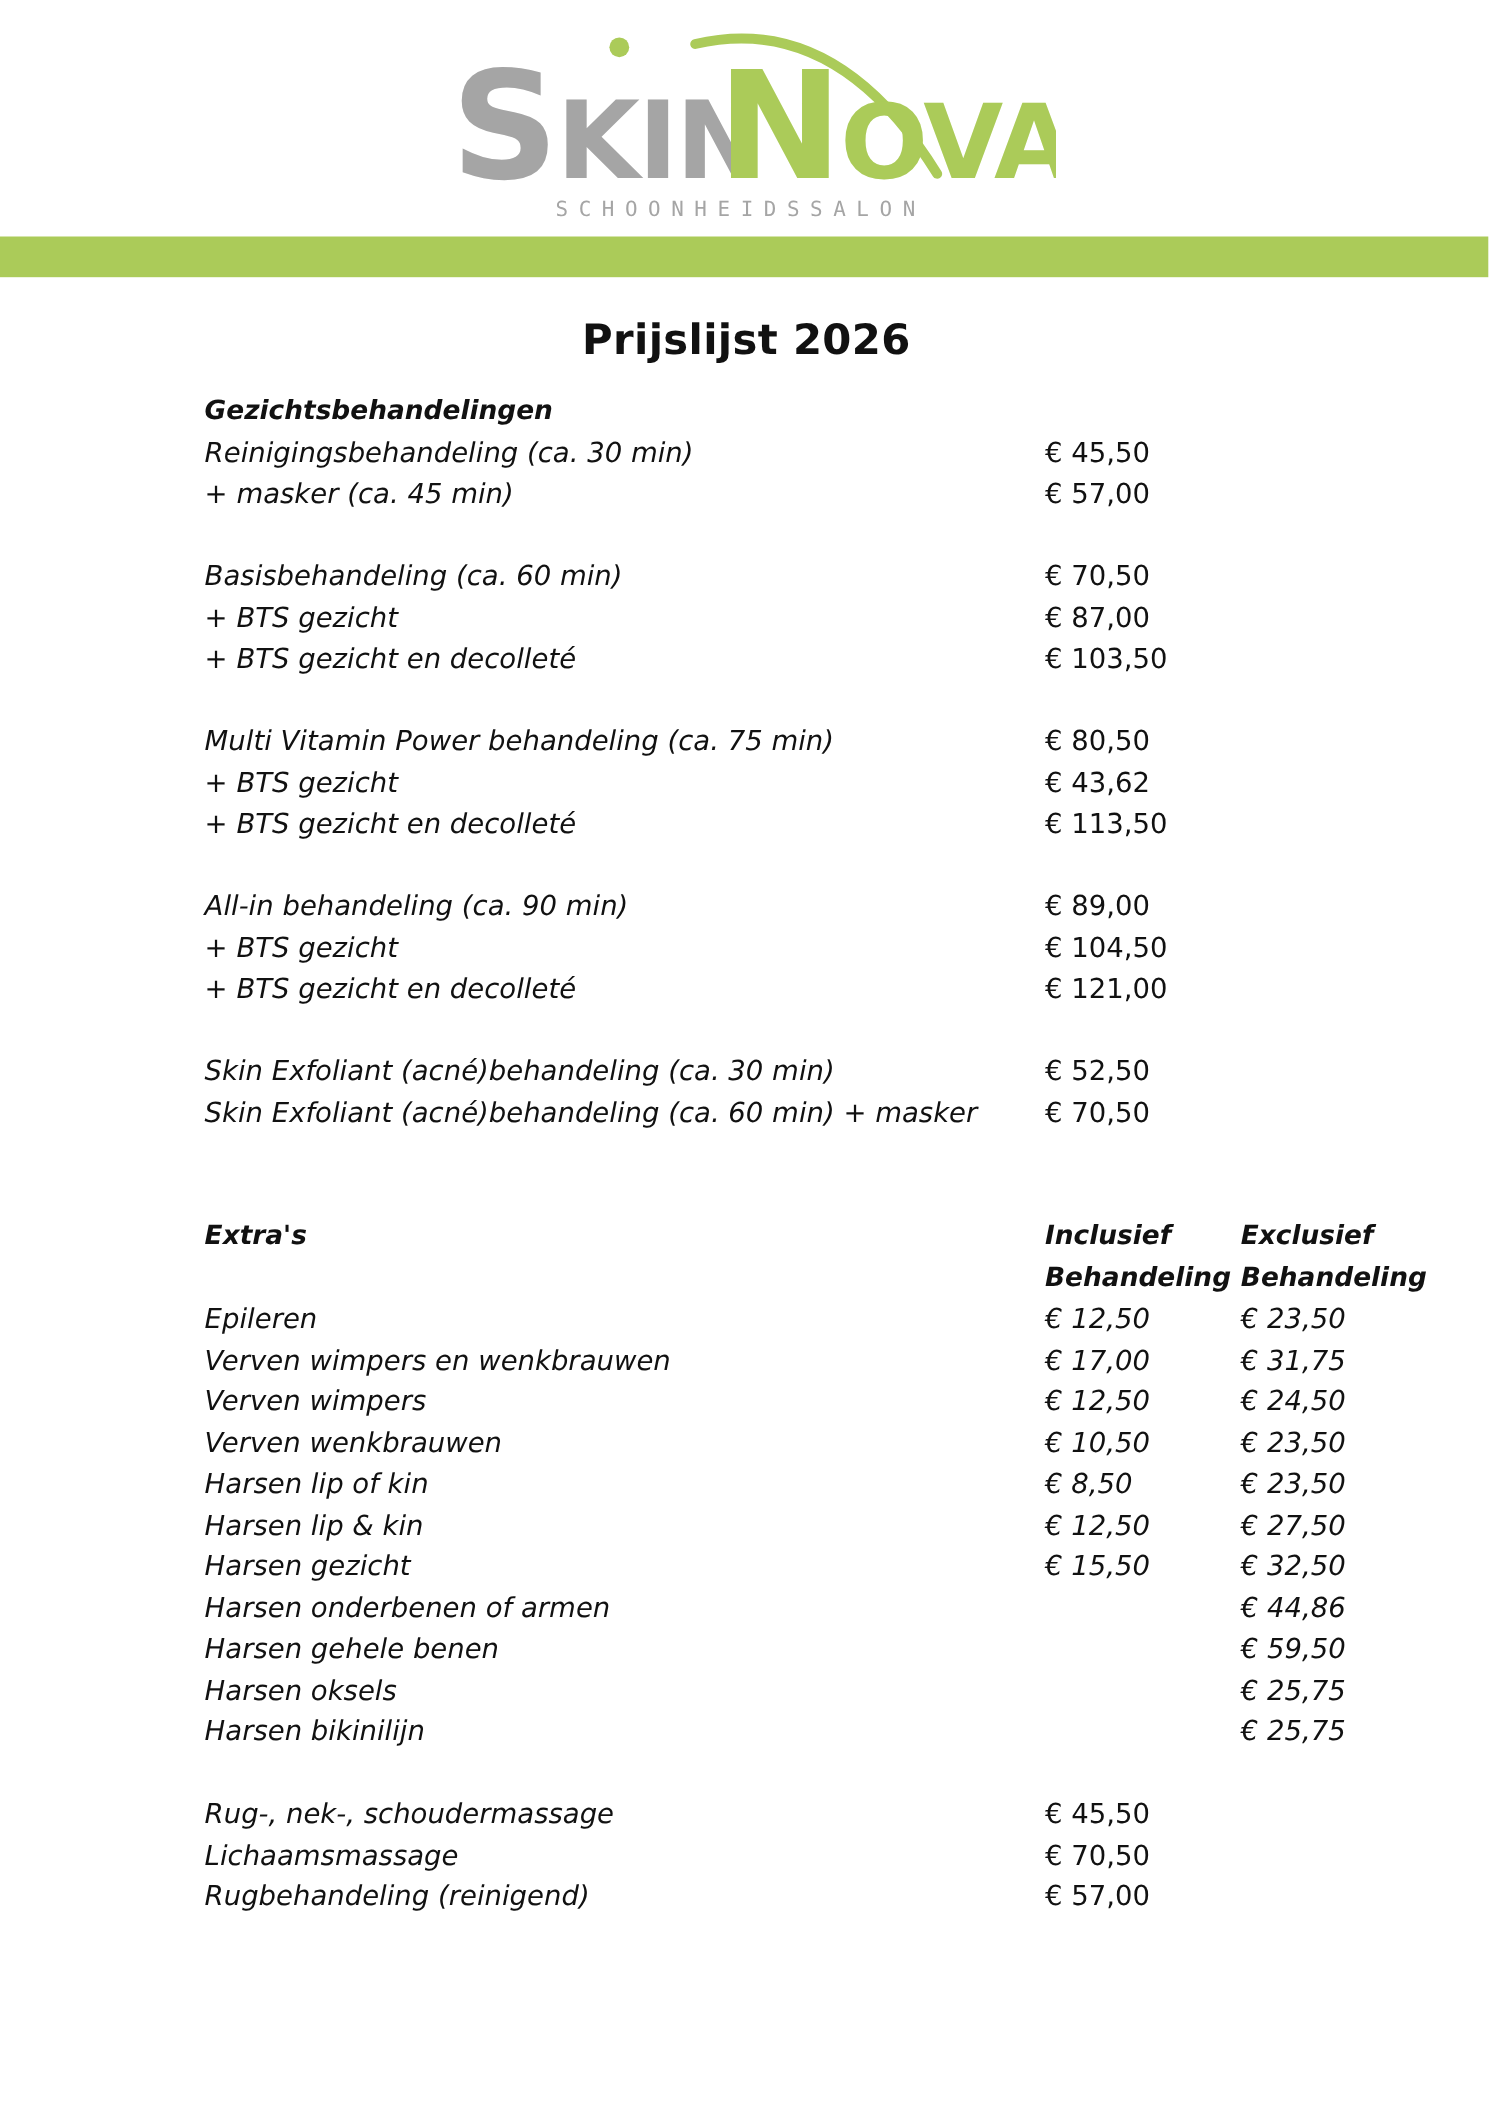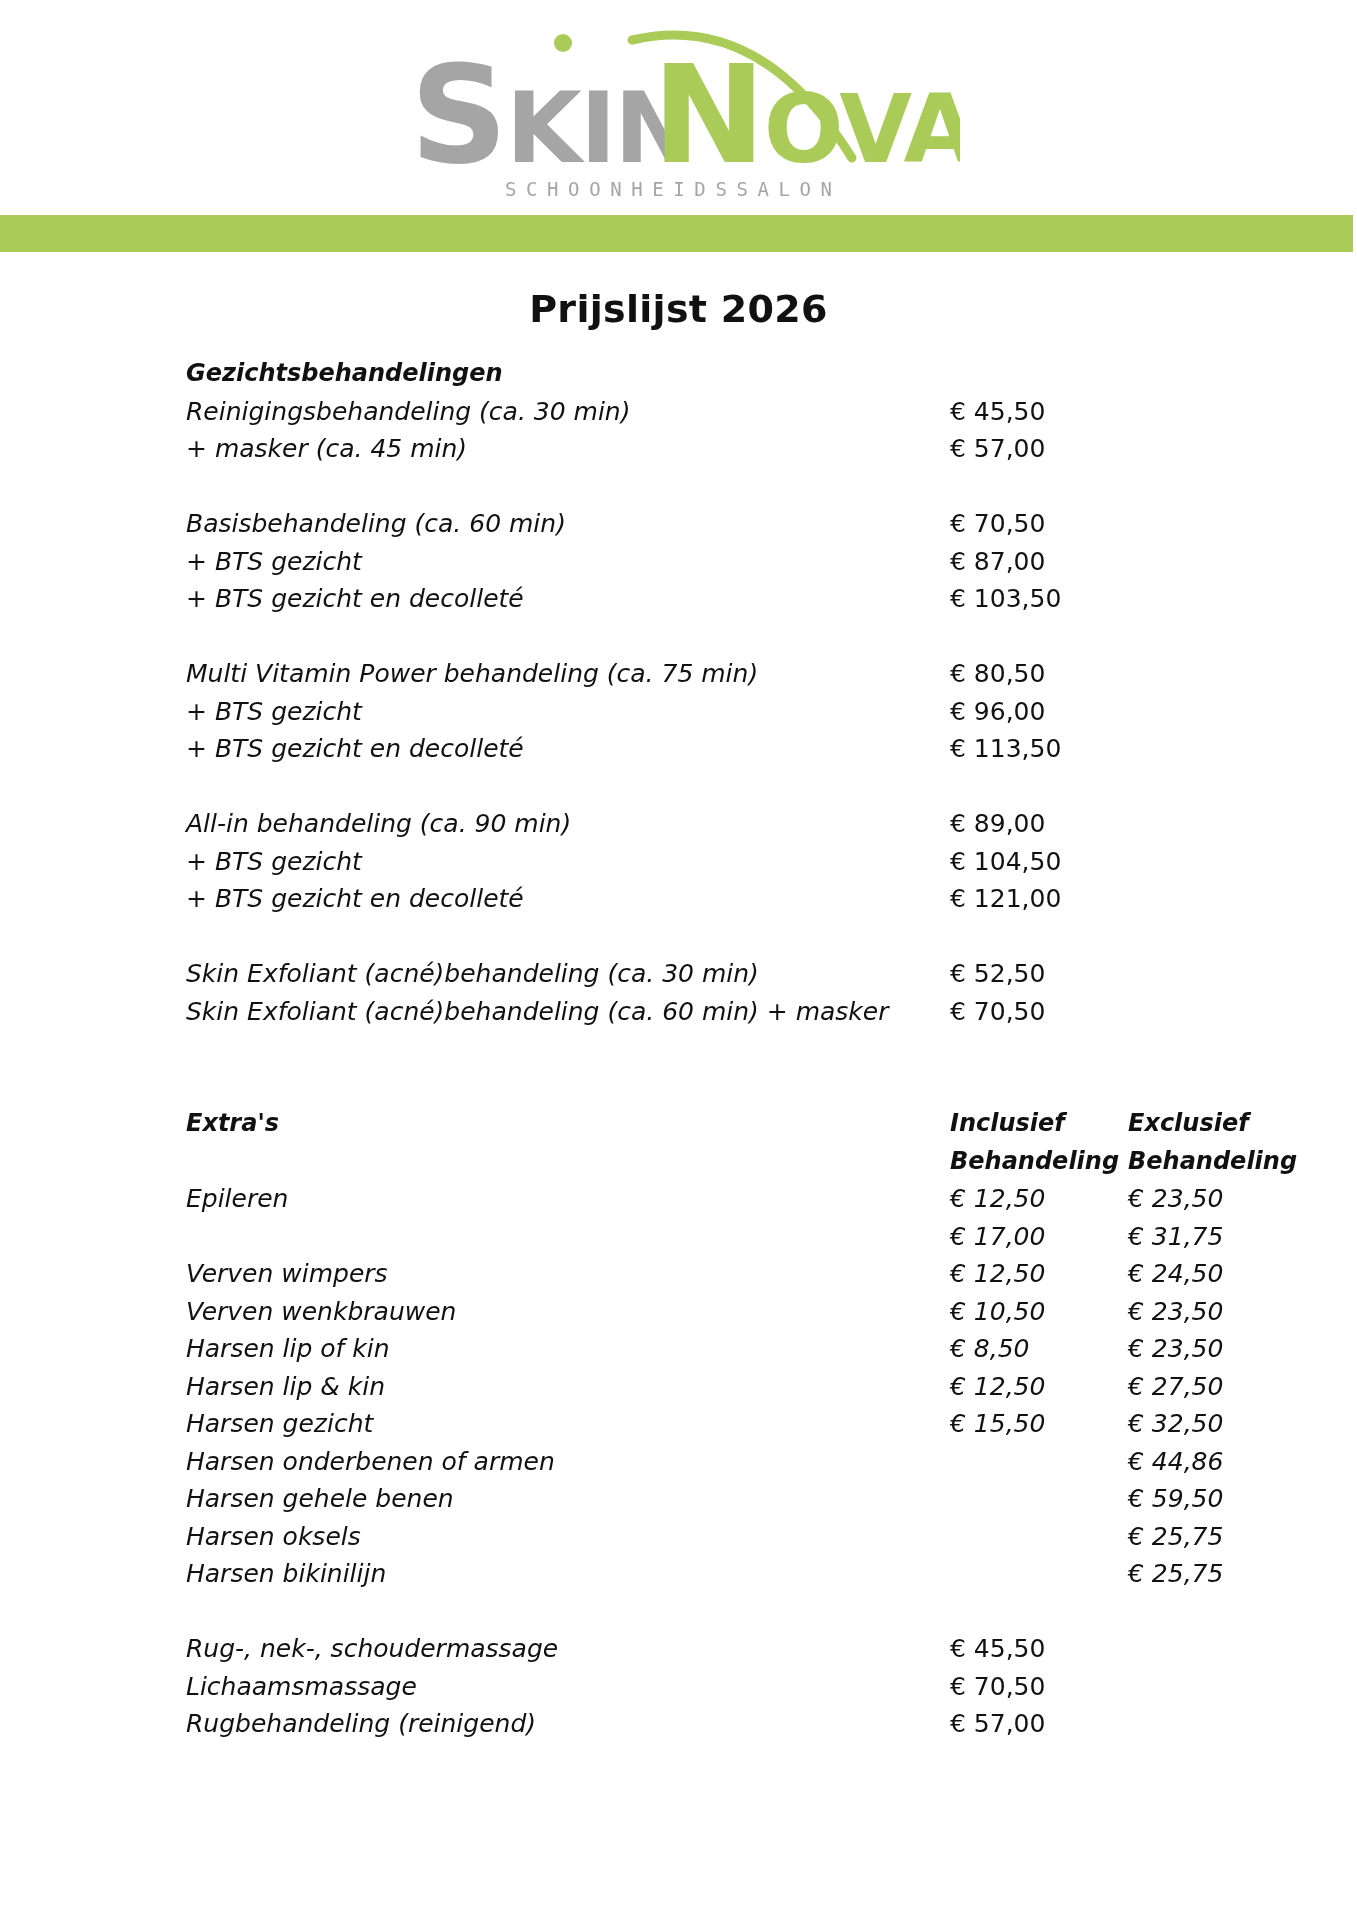--- a/index.html
+++ b/index.html
@@ -64,21 +64,21 @@
       <span class="name">+ BTS gezicht en decolleté</span>
       <span class="price">€ 103,50</span>
     </div>
   <div class="spacer"></div>
   <div class="row">
       <span class="name">Multi Vitamin Power behandeling (ca. 75 min)</span>
       <span class="price">€ 80,50</span>
     </div>
   <div class="row">
       <span class="name">+ BTS gezicht</span>
-      <span class="price">€ 96,00</span>
+      <span class="price">€ 43,62</span>
     </div>
   <div class="row">
       <span class="name">+ BTS gezicht en decolleté</span>
       <span class="price">€ 113,50</span>
     </div>
   <div class="spacer"></div>
   <div class="row">
       <span class="name">All-in behandeling (ca. 90 min)</span>
       <span class="price">€ 89,00</span>
     </div>
@@ -110,20 +110,21 @@
   <div class="row">
     <span class="price colhead">Behandeling</span>
     <span class="excl colhead">Behandeling</span>
   </div>
   <div class="row">
       <span class="name">Epileren</span>
       <span class="price italic">€ 12,50</span>
       <span class="excl italic">€ 23,50</span>
     </div>
   <div class="row">
+      <span class="name">Verven wimpers en wenkbrauwen</span>
       <span class="price italic">€ 17,00</span>
       <span class="excl italic">€ 31,75</span>
     </div>
   <div class="row">
       <span class="name">Verven wimpers</span>
       <span class="price italic">€ 12,50</span>
       <span class="excl italic">€ 24,50</span>
     </div>
   <div class="row">
       <span class="name">Verven wenkbrauwen</span>

